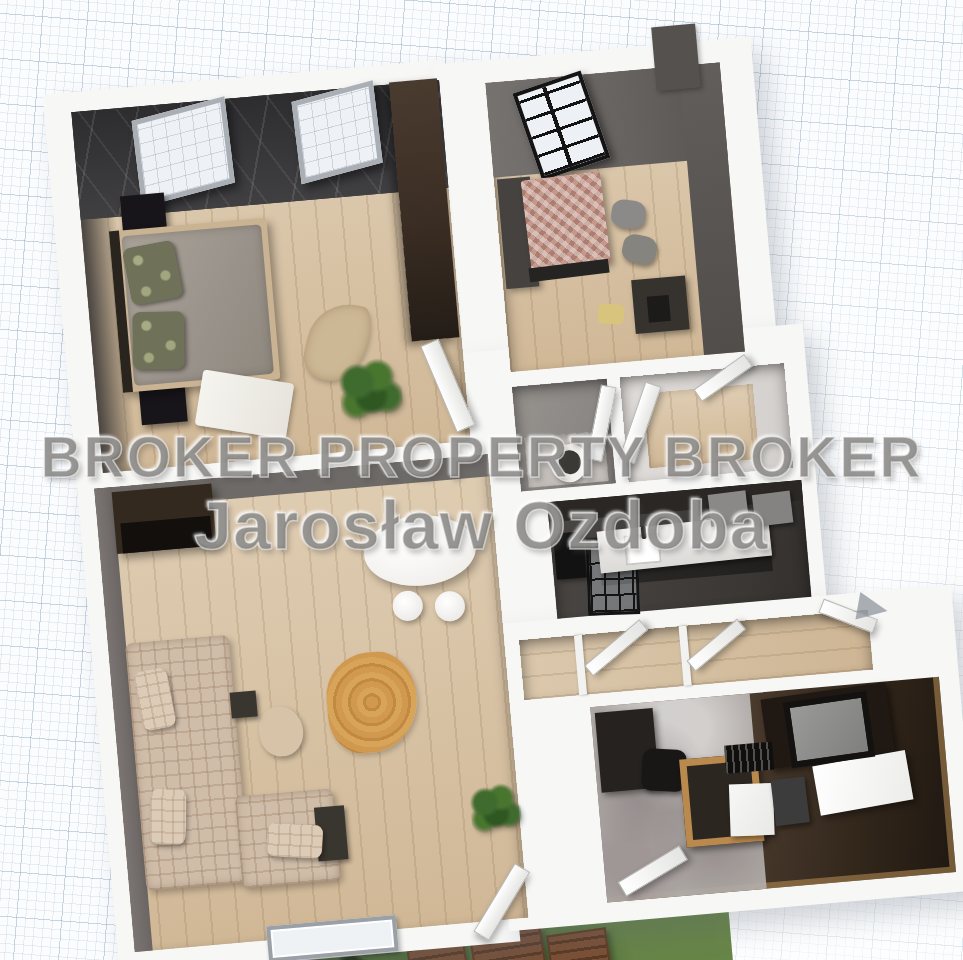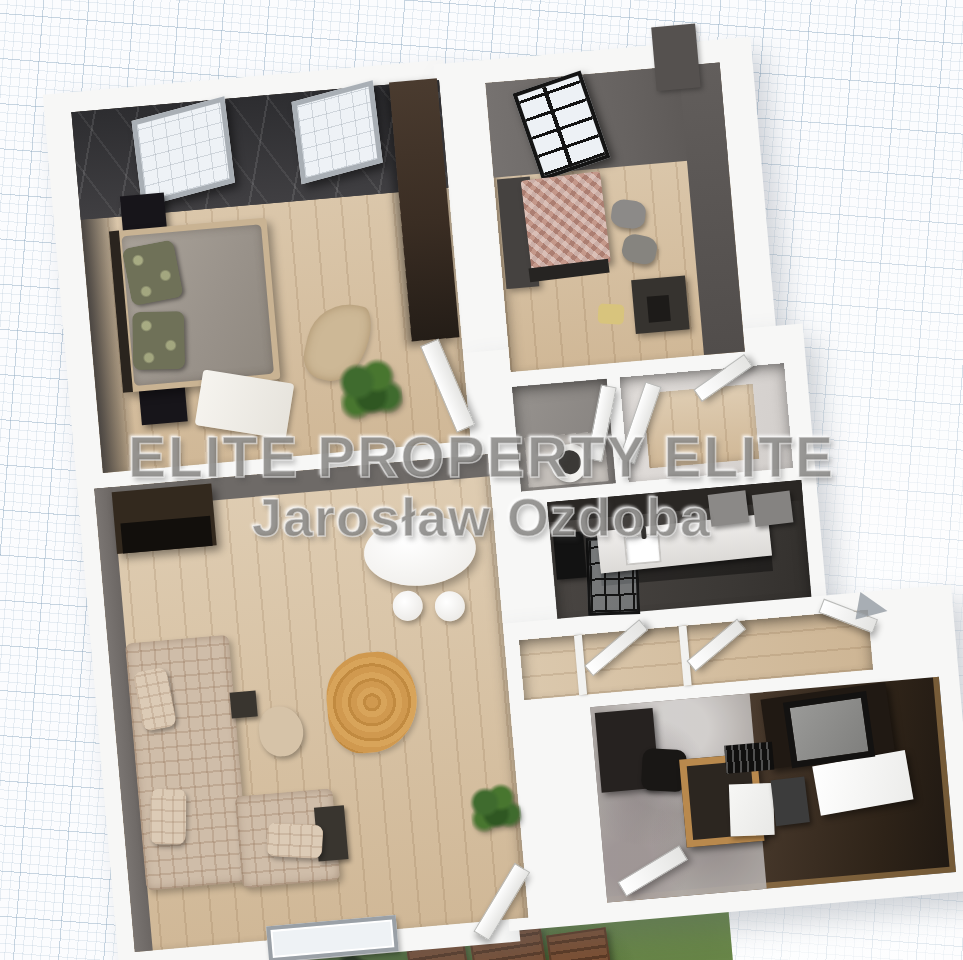--- a/index.html
+++ b/index.html
@@ -87,21 +87,21 @@
       box-shadow:inset 0 0 10px rgba(140,110,70,.5),2px 3px 4px rgba(0,0,0,.18);}
   .rug-orange{background:repeating-radial-gradient(circle at 50% 50%, #d0994f 0 6px, #c18a40 6px 9px, #d8a45a 9px 15px);
       border-radius:54% 46% 60% 40% / 48% 52% 58% 42%;box-shadow:2px 3px 5px rgba(0,0,0,.2);}
   .dark-box{background:#17151a;box-shadow:3px 4px 6px rgba(0,0,0,.45);}
   
   .wm{left:0;width:963px;text-align:center;font-weight:700;color:rgba(128,126,124,.80);
       -webkit-text-stroke:1.5px rgba(248,248,248,.55);
       text-shadow:-2px -2px 3px rgba(255,255,255,.75), 3px 4px 5px rgba(70,70,70,.30);
       z-index:50;white-space:nowrap;}
   .wm1{top:424px;font-size:57px;letter-spacing:2px;}
-  .wm2{top:486px;font-size:54px;letter-spacing:1px;}
+  .wm2{top:486px;font-size:68px;letter-spacing:1px;}
 </style>
 </head>
 <body>
 
 <div class="abs paper"></div>
 <div class="abs paper-fade"></div>
 
 <div class="abs" id="plan">
 
   <div class="abs grass" style="left:250px;top:930px;width:440px;height:90px;z-index:1"></div>
@@ -206,14 +206,14 @@
   <div class="abs" style="left:700px;top:806px;width:44px;height:52px;z-index:6;transform:rotate(3deg);background:linear-gradient(120deg,#f7f7f5,#e8e8e6);box-shadow:2px 3px 5px rgba(0,0,0,.4)"></div>
   <div class="abs" style="left:744px;top:804px;width:34px;height:46px;z-index:6;transform:rotate(-2deg);background:#3c3c3c;box-shadow:2px 3px 5px rgba(0,0,0,.45)"></div>
   <div class="abs" style="left:788px;top:790px;width:94px;height:50px;z-index:6;transform:rotate(-5deg);background:linear-gradient(110deg,#ffffff,#ececea);box-shadow:3px 4px 6px rgba(0,0,0,.4)"></div>
   <div class="abs" style="left:742px;top:720px;width:126px;height:70px;z-index:5;transform:rotate(-3deg);background:#201913;box-shadow:3px 4px 7px rgba(0,0,0,.5)"></div>
   <div class="abs" style="left:764px;top:726px;width:72px;height:54px;z-index:6;transform:rotate(-3deg);background:linear-gradient(130deg,#9a9a98,#7f7f7d);border:6px solid #131211"></div>
   <div class="abs whiteleaf" style="left:582px;top:876px;width:70px;height:15px;transform:rotate(-26deg);z-index:7"></div>
 
   <div class="abs" style="left:845px;top:628px;width:0;height:0;z-index:6;border-top:14px solid transparent;border-bottom:14px solid transparent;border-left:30px solid #9aa1a8;transform:rotate(15deg);opacity:.85"></div>
 </div>
 
-<div class="abs wm wm1">ELITE PROPERTY ELITE</div>
+<div class="abs wm wm1">BROKER PROPERTY BROKER</div>
 <div class="abs wm wm2">Jarosław Ozdoba</div>
 
 </body></html>

